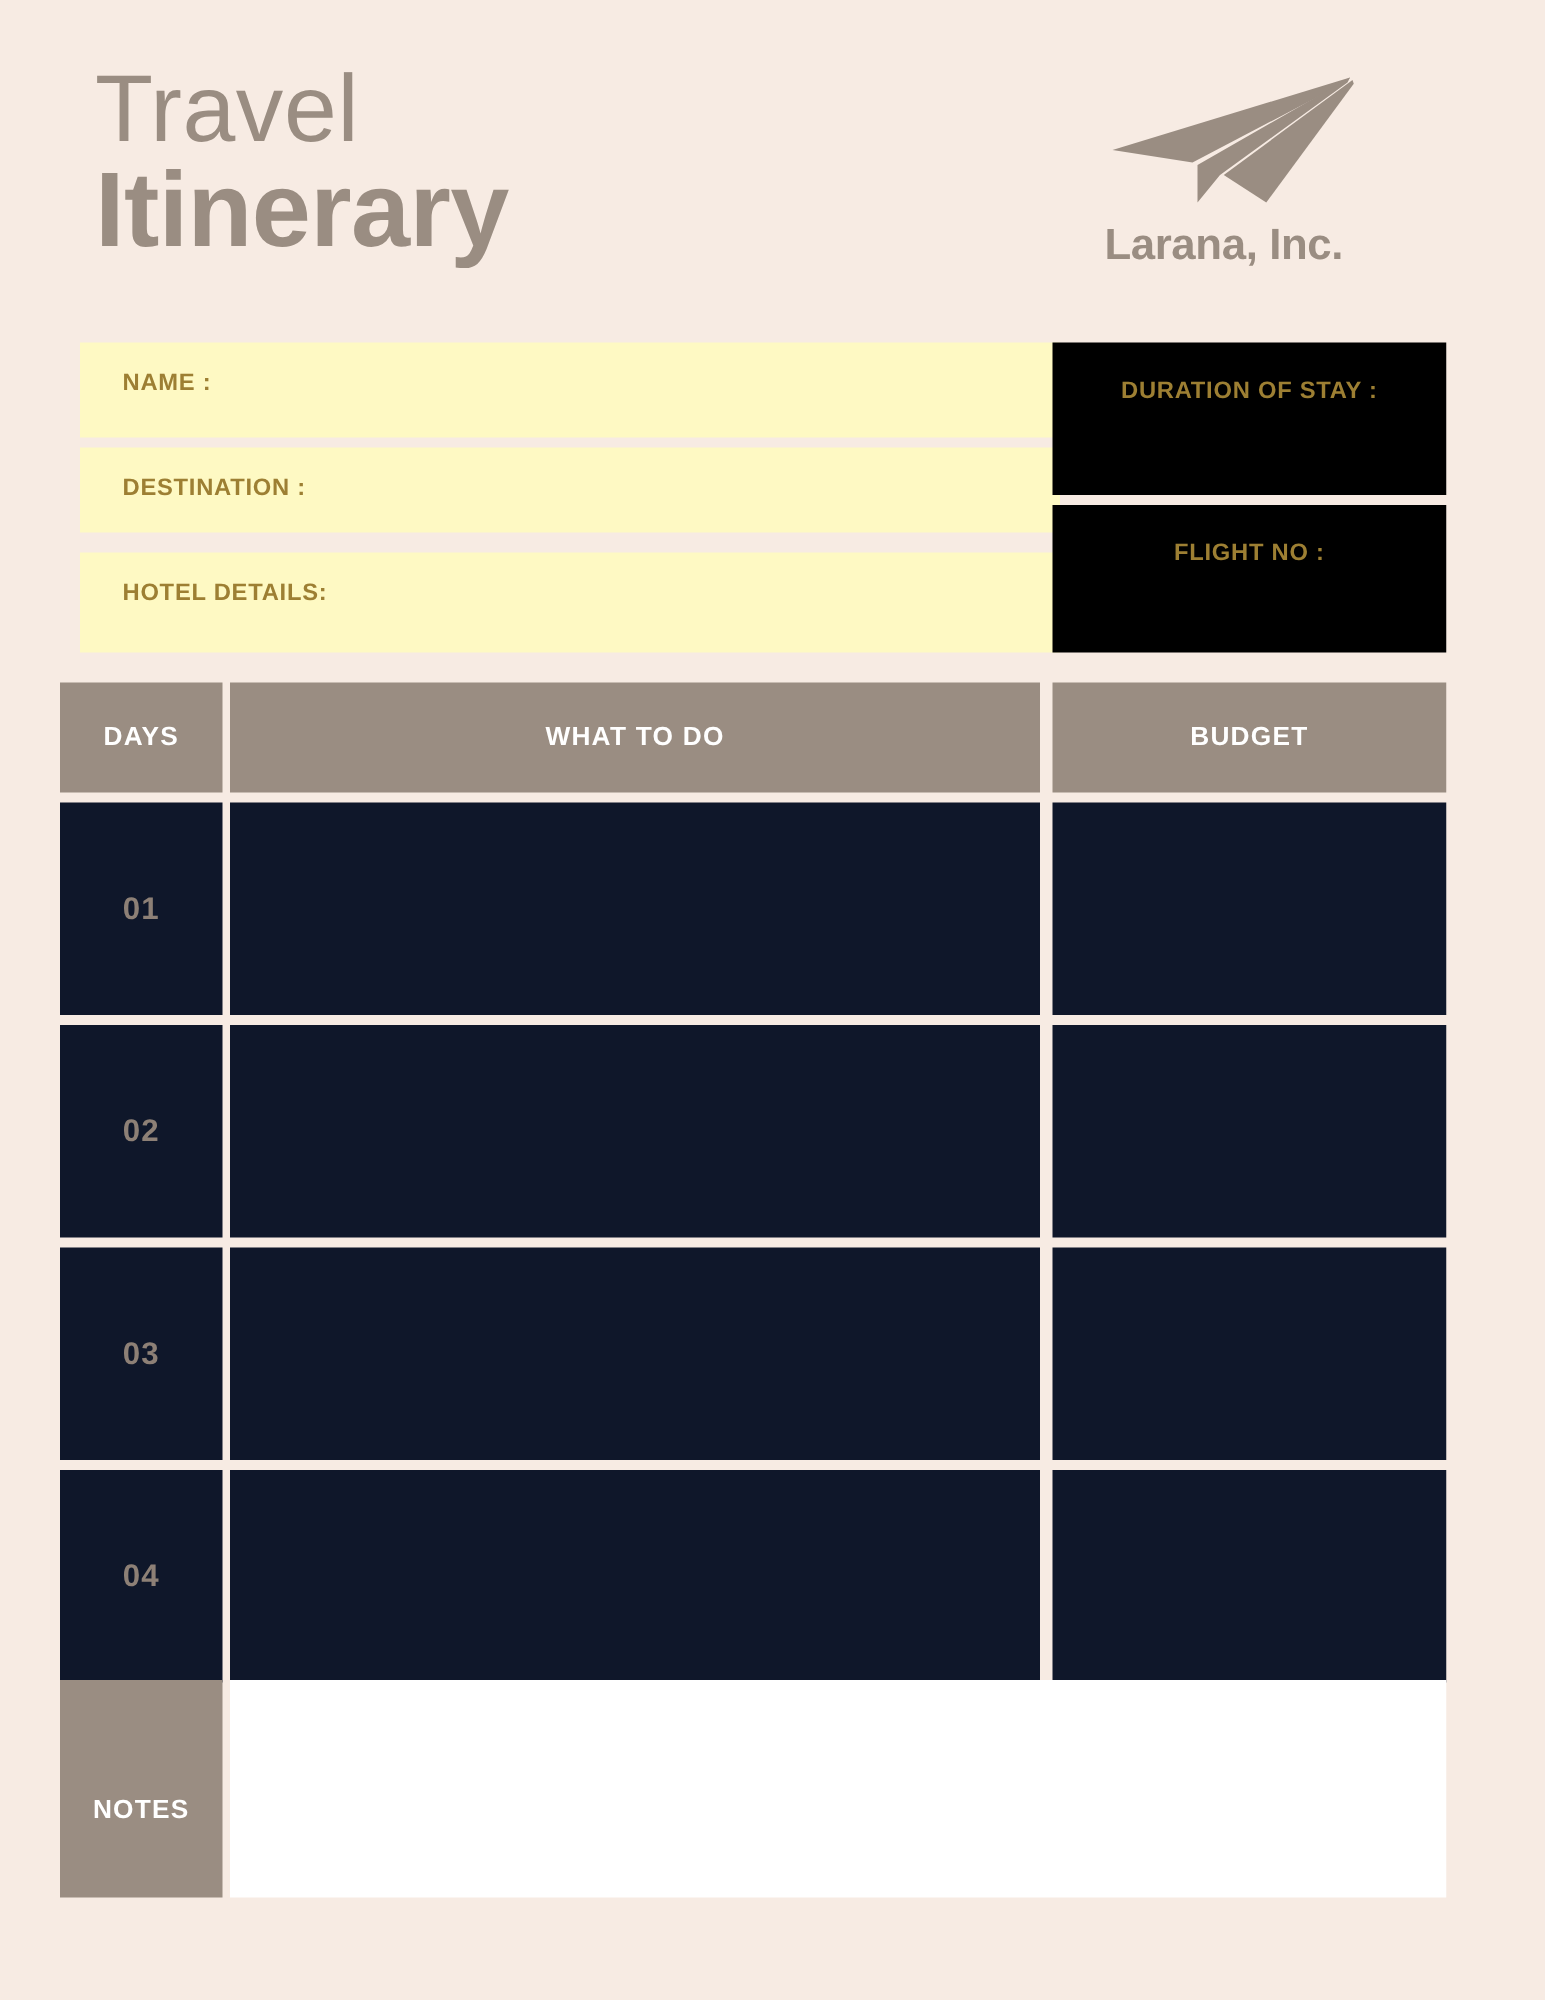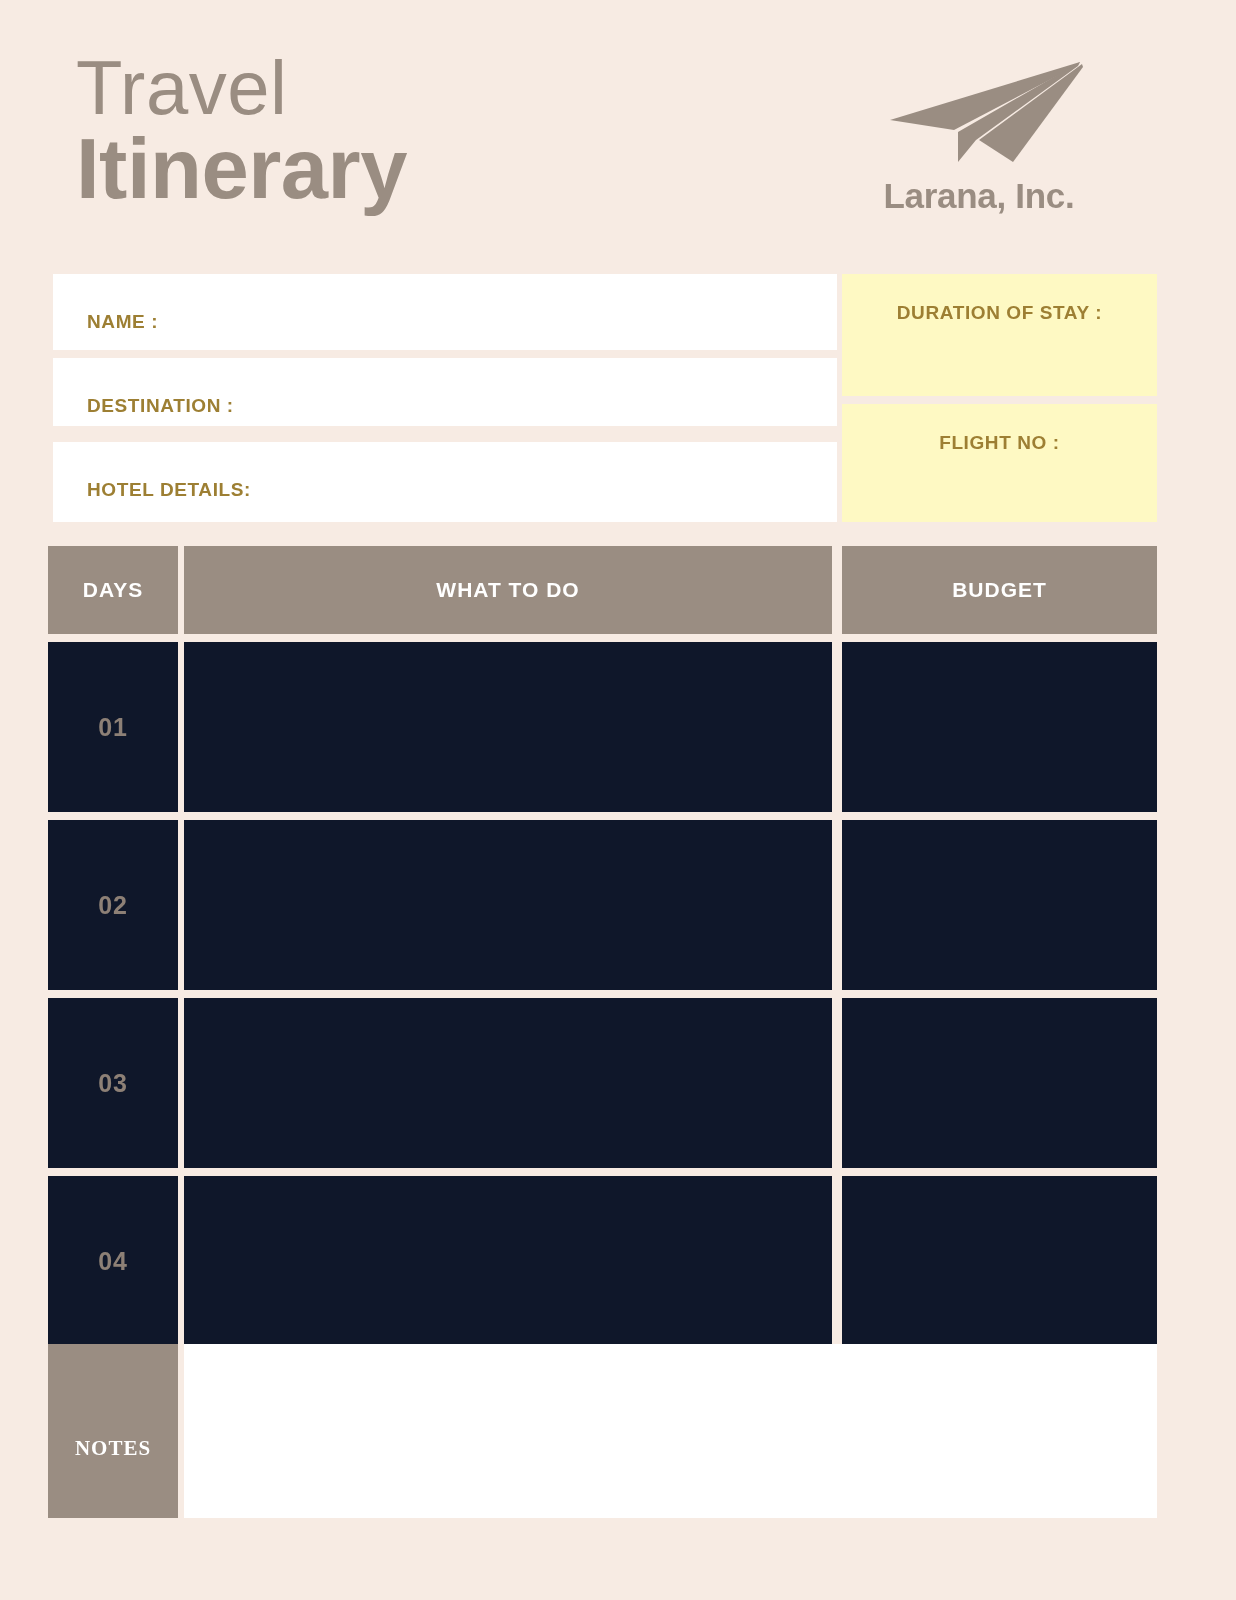--- a/index.html
+++ b/index.html
@@ -97,41 +97,41 @@
   }
   .info-right {
     position: absolute;
     left: 794px;
     top: 0;
     width: 315px;
     height: 248px;
   }
 
   .field-box {
-    background: #ffffff;
-    box-sizing: border-box;
-    padding: 37px 34px 0 34px;
-    position: absolute;
-    left: 5px;
+    background: #fef9c3;
+    box-sizing: border-box;
+    padding: 22px 34px 0 34px;
+    position: absolute;
+    left: 16px;
     width: 100%;
   }
   .field-label {
     font-size: 19px;
     font-weight: 700;
     letter-spacing: 0.6px;
     color: #9d7f33;
     white-space: nowrap;
   }
 
   .fb-name        { top: 0px;   height: 76px; }
   .fb-destination { top: 84px;  height: 68px; }
   .fb-hotel       { top: 168px; height: 80px; }
 
   .field-box-r {
-    background: #fef9c3;
+    background: #000000;
     box-sizing: border-box;
     position: absolute;
     left: 0;
     width: 100%;
     padding-top: 28px;
     text-align: center;
   }
   .fbr-duration { top: 0px;   height: 122px; }
   .fbr-flight   { top: 130px; height: 118px; }
 
@@ -204,21 +204,20 @@
   .notes-label-box {
     position: absolute;
     left: 0;
     top: 0;
     width: 130px;
     height: 174px;
     background: #9a8d82;
     display: flex;
     align-items: center;
     justify-content: center;
-    font-family: Liberation Serif, serif;
   }
   .notes-label {
     font-size: 21px;
     font-weight: 700;
     letter-spacing: 1.0px;
     color: #ffffff;
     margin-top: 34px;
   }
   .notes-field {
     position: absolute;

